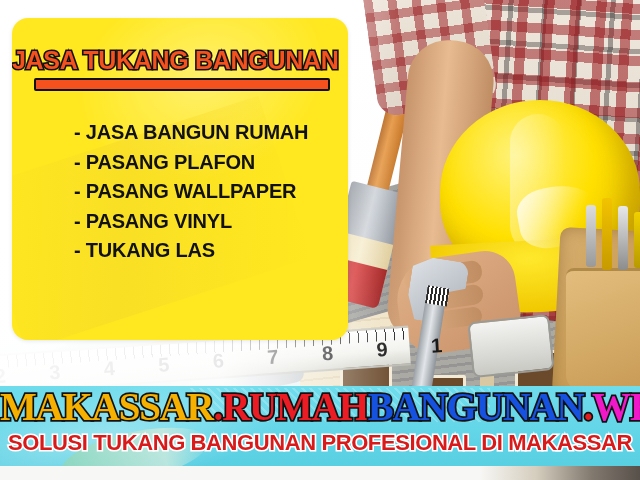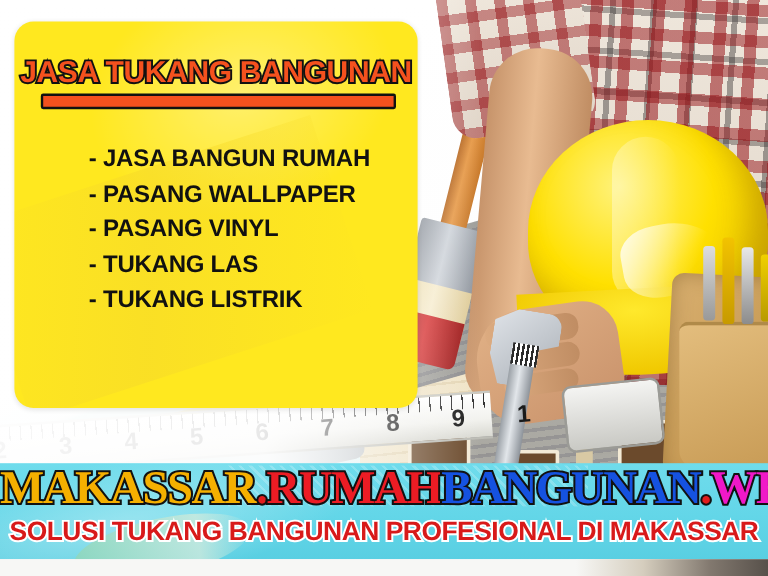--- a/index.html
+++ b/index.html
@@ -140,21 +140,21 @@
   .card{position:absolute;left:12px;top:18px;width:336px;height:322px;
      background:#ffe81f;border-radius:16px;overflow:hidden;
      box-shadow:0 1px 4px rgba(0,0,0,.10);}
   .card-sheen{position:absolute;left:60px;top:-40px;width:260px;height:200px;
      background:radial-gradient(ellipse at 50% 50%,rgba(255,255,255,.35),rgba(255,255,255,0) 70%);
      transform:rotate(-18deg);}
   .card-sheen2{position:absolute;left:-20px;top:120px;width:300px;height:170px;
      background:linear-gradient(110deg,rgba(255,255,255,0),rgba(247,219,40,.65) 45%,rgba(255,255,255,0));
      transform:rotate(-18deg);}
 
-  .card-title{position:absolute;left:0;top:28px;width:336px;text-align:center;
+  .card-title{position:absolute;left:0;top:28px;width:336px;text-align:left;
      font-size:25px;font-weight:700;letter-spacing:-.3px;color:#f4511e;
      -webkit-text-stroke:3.2px #111;paint-order:stroke fill;
      font-family:"Liberation Sans",sans-serif;}
   .card-underline{position:absolute;left:22px;top:60px;width:292px;height:9px;
      background:#f4511e;border:2.5px solid #111;border-radius:2px;}
 
   .list{position:absolute;left:22px;top:84px;width:310px;}
   .list li{list-style:none;margin:0 0 0 0;padding:0;
      font-size:20px;font-weight:700;color:#111;line-height:29.5px;
      white-space:nowrap;letter-spacing:-.2px;}
@@ -266,24 +266,24 @@
 
   <div class="card">
     <div class="card-sheen"></div>
     <div class="card-sheen2"></div>
 
     <div class="card-title">JASA TUKANG BANGUNAN</div>
     <div class="card-underline"></div>
 
     <ul class="list">
       <li>- JASA BANGUN RUMAH</li>
+      <li>- PASANG PLAFON</li>
       <li>- PASANG WALLPAPER</li>
       <li>- PASANG VINYL</li>
       <li>- TUKANG LAS</li>
-      <li>- TUKANG LISTRIK</li>
 
     </ul>
   </div>
 
   <div class="banner">
     <div class="banner-wash"></div>
     <div class="banner-wash2"></div>
     <div class="banner-mesh"></div>
 
     <div class="url"><span class="u-makassar">MAKASSAR</span><span class="u-dot1">.</span><span class="u-tukang">RUMAH</span><span class="u-bangunan">BANGUNAN</span><span class="u-dot2">.</span><span class="u-web">WEB.ID</span></div>

